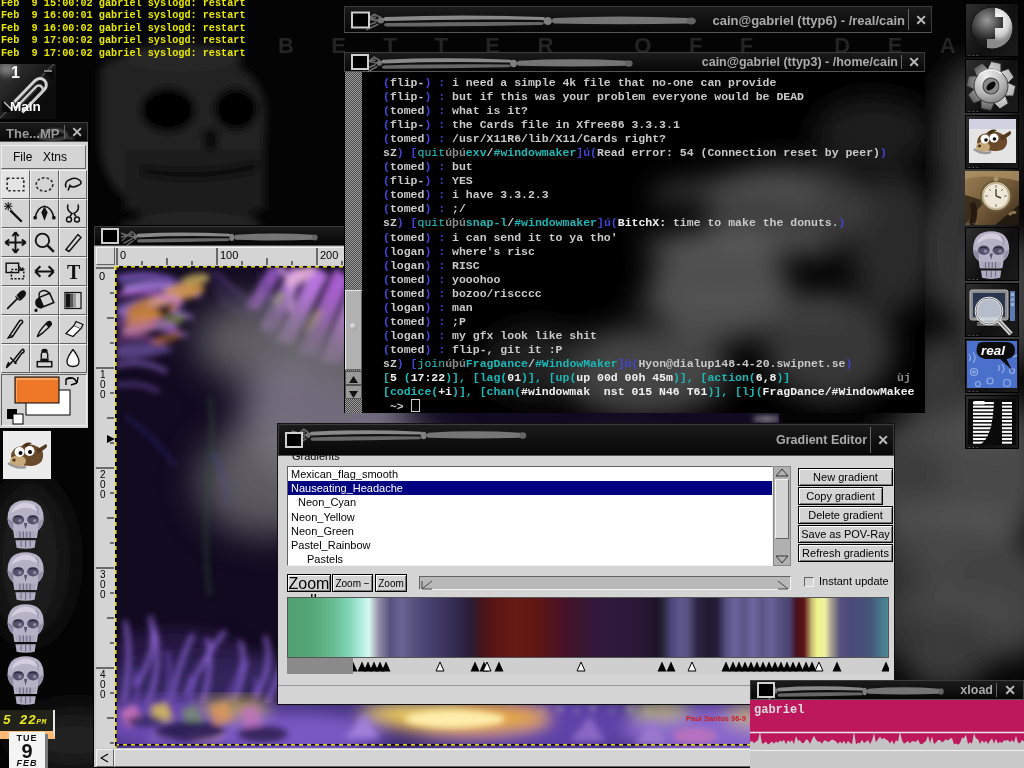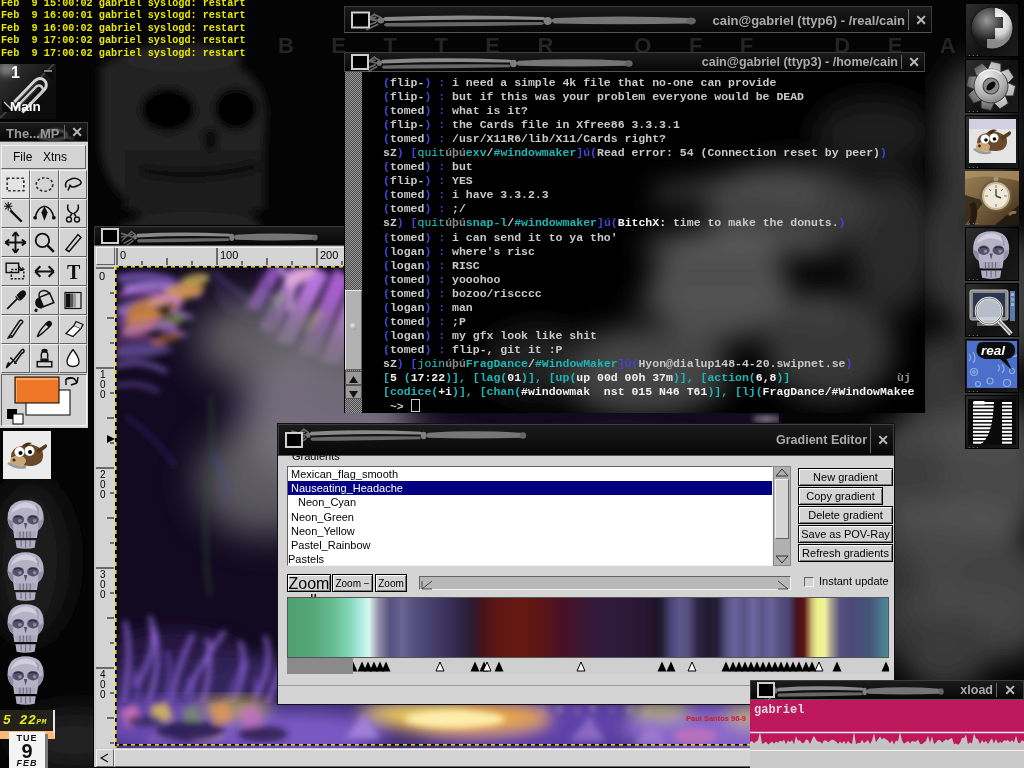--- a/index.html
+++ b/index.html
@@ -466,21 +466,21 @@
 <span class="b">(</span>tomed<span class="b">)</span> <span class="b">:</span> i can send it to ya tho'
 <span class="b">(</span>logan<span class="b">)</span> <span class="b">:</span> where's risc
 <span class="b">(</span>logan<span class="b">)</span> <span class="b">:</span> RISC
 <span class="b">(</span>tomed<span class="b">)</span> <span class="b">:</span> yooohoo
 <span class="b">(</span>tomed<span class="b">)</span> <span class="b">:</span> bozoo/riscccc
 <span class="b">(</span>logan<span class="b">)</span> <span class="b">:</span> man
 <span class="b">(</span>tomed<span class="b">)</span> <span class="b">:</span> ;P
 <span class="b">(</span>logan<span class="b">)</span> <span class="b">:</span> my gfx look like shit
 <span class="b">(</span>tomed<span class="b">)</span> <span class="b">:</span> flip-, git it :P
 sZ<span class="b">) [</span><span class="cb">join</span><span class="dm">úþú</span><span class="c">FragDance</span>/<span class="c">#WindowMaker</span><span class="b">]ú(</span>Hyon@dialup148-4-20.swipnet.se<span class="b">)</span>
-<span class="c">[<span class="wb">5</span> (<span class="wb">17:22</span>)], [lag(<span class="wb">01</span>)], [up(<span class="wb">up 00d 00h 37m</span>)], [action(<span class="wb">6,8</span>)]</span>
+<span class="c">[<span class="wb">5</span> (<span class="wb">17:22</span>)], [lag(<span class="wb">01</span>)], [up(<span class="wb">up 00d 00h 45m</span>)], [action(<span class="wb">6,8</span>)]</span>
 <span class="c">[codice(<span class="wb">+i</span>)], [chan(<span class="wb">#windowmak  nst 015 N46 T61</span>)], [lj(<span class="wb">FragDance/#WindowMakee</span></span>
  ~&gt; <span style="border:1px solid #ccc;display:inline-block;width:7px;height:11px;vertical-align:-2px"></span></div>
  <div class="term dm" style="position:absolute;left:553px;top:319px">ùj</div>
 </div>
 
 <div class="abs" style="left:277px;top:423px;width:618px;height:282px;background:#d4d4d4;border:1px solid #111;box-sizing:border-box">
  <div class="tbar" style="left:0;top:0;width:616px;height:32px">
   <svg width="250" height="20" style="position:absolute;left:10px;top:0">
         <use href="#armbone" transform="translate(0,0.5) scale(0.74,0.95)" style="filter:blur(0.5px)"></use>
       </svg>
@@ -488,24 +488,24 @@
   <div class="ttext" style="font-size:12.5px">Gradient Editor</div>
   <div class="xdiv"></div>
   <div class="xbtn">✕</div>
  </div>
  <div style="position:absolute;left:14px;top:26px;font-size:11px;color:#000">Gradients</div>
 
  <div class="sunken" style="position:absolute;left:9px;top:42px;width:486px;height:100px;background:#fff;font-size:11px;color:#000">
   <div style="padding:1px 3px;height:12.2px">Mexican_flag_smooth</div>
   <div style="padding:1px 3px;height:12.2px;background:#000080;color:#fff">Nauseating_Headache</div>
   <div style="padding:1px 10px;height:12.2px">Neon_Cyan</div>
+  <div style="padding:1px 3px;height:12.2px">Neon_Yellow</div>
   <div style="padding:1px 3px;height:12.2px">Neon_Green</div>
-  <div style="padding:1px 3px;height:12.2px">Neon_Yellow</div>
   <div style="padding:1px 3px;height:12.2px">Pastel_Rainbow</div>
-  <div style="padding:1px 0;height:12.2px">Pastels</div>
+  <div style="padding:1px 19px;height:12.2px">Pastels</div>
  </div>
 
  <div style="position:absolute;left:495px;top:42px;width:18px;height:100px;background:#b0b0b0;border:1px solid #888;box-sizing:border-box">
   <svg width="16" height="10" style="position:absolute;left:0;top:1px">
         <path d="M8 1 L14 8 L2 8 Z" fill="none" stroke="#333"></path>
       </svg>
   <div class="raised" style="position:absolute;left:1px;top:12px;width:14px;height:60px"></div>
   <svg width="16" height="10" style="position:absolute;left:0;bottom:1px">
         <path d="M8 9 L14 2 L2 2 Z" fill="none" stroke="#333"></path>
       </svg>

